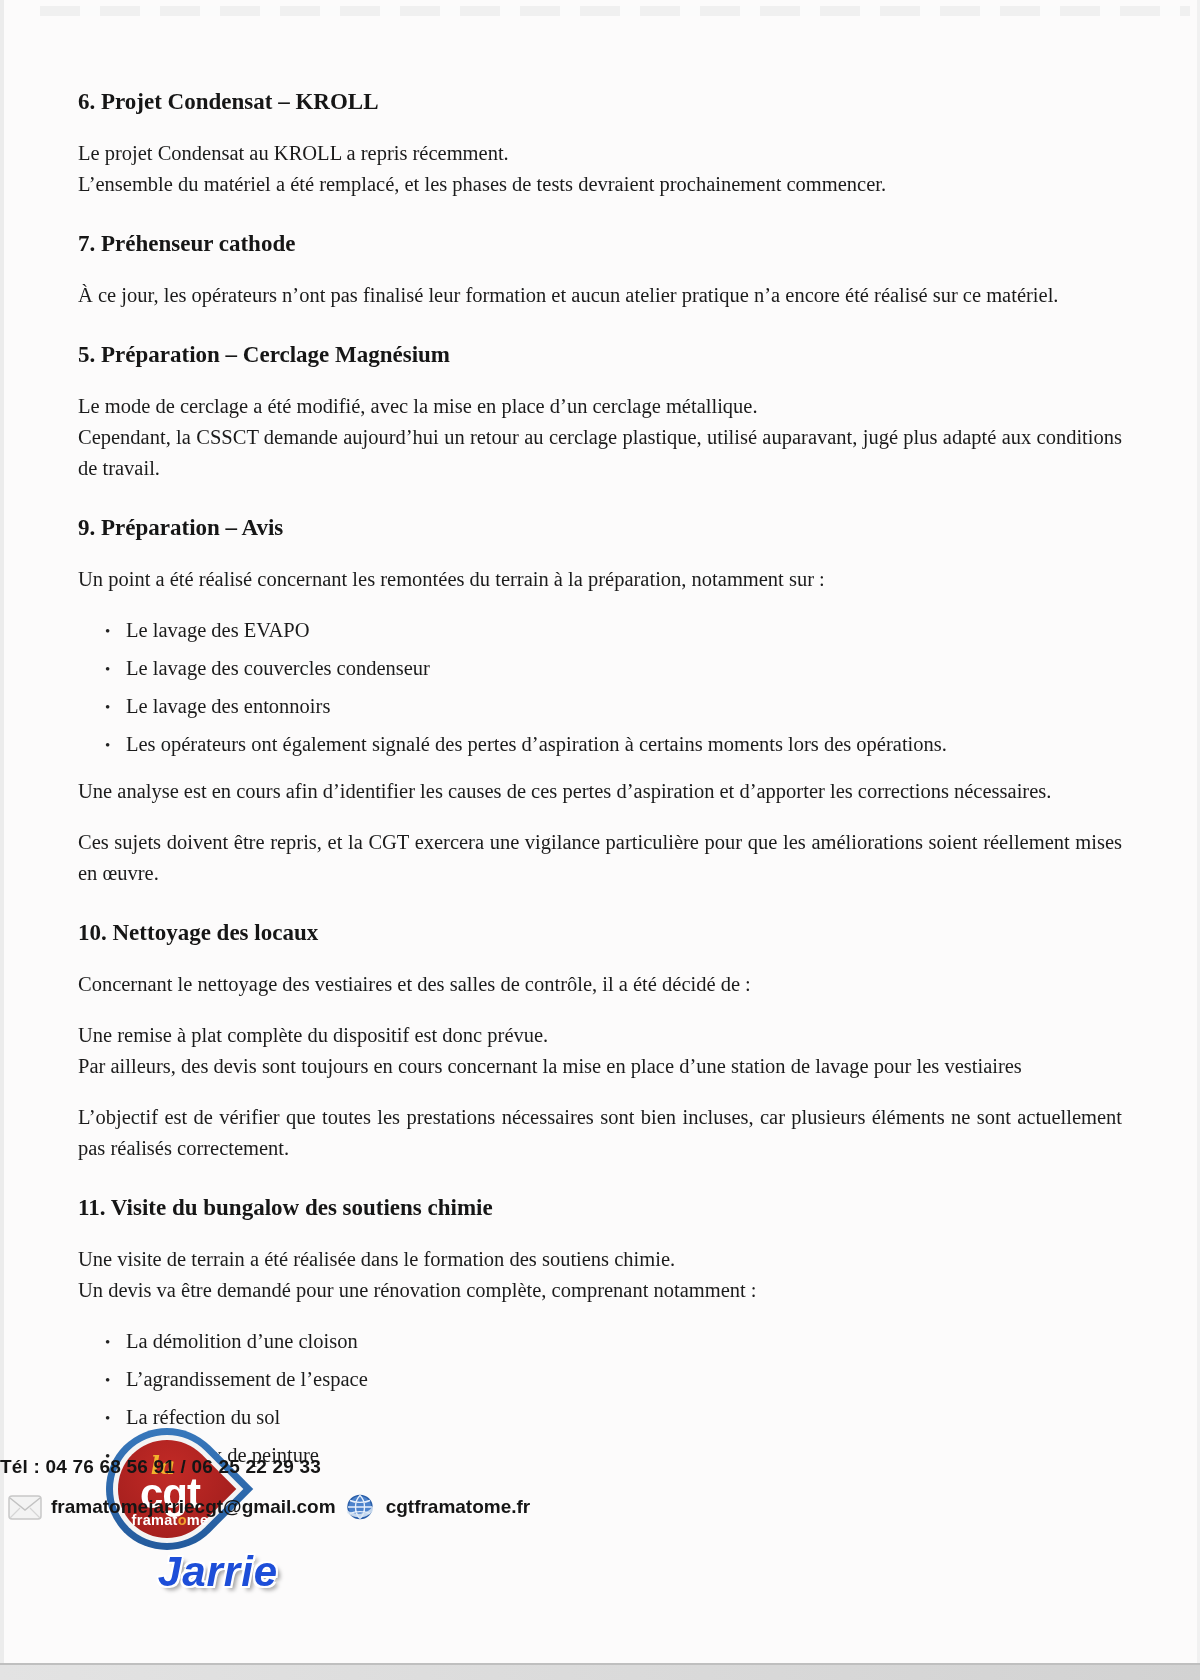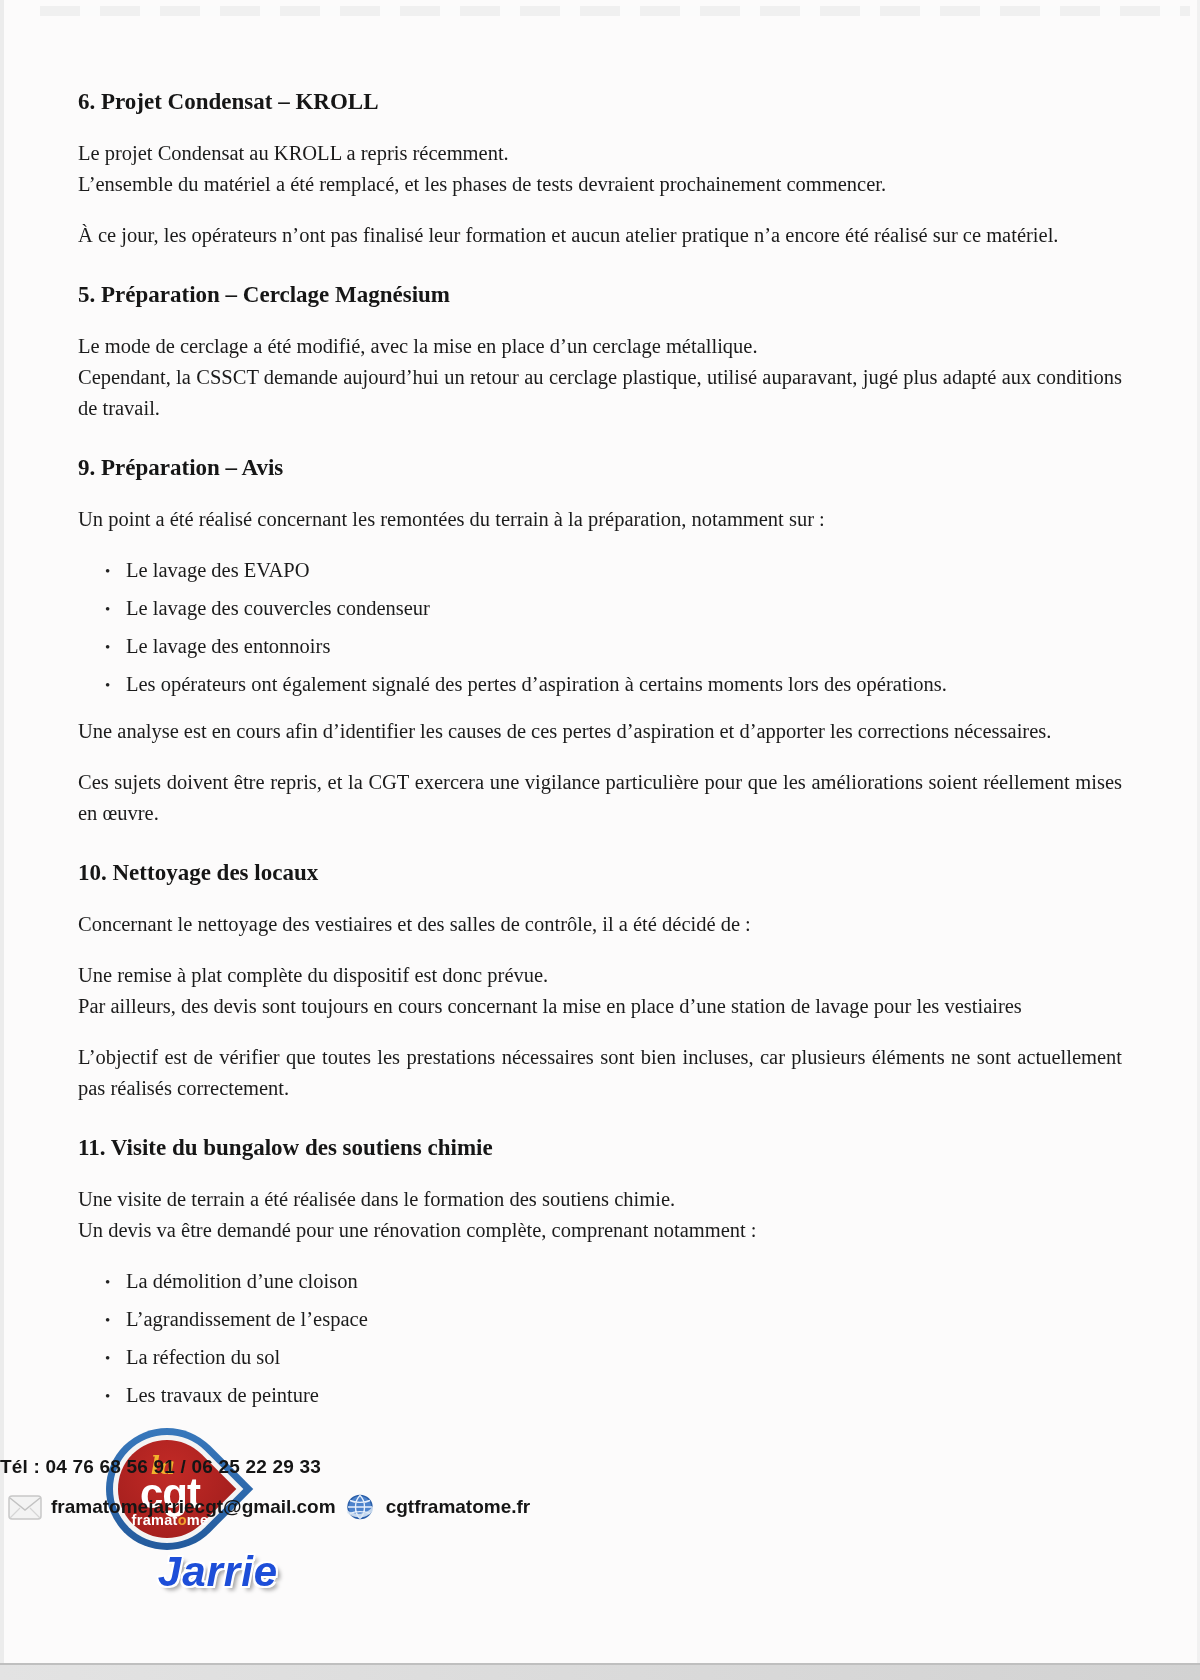--- a/index.html
+++ b/index.html
@@ -93,20 +93,21 @@
 
   <section>
     <h2 class="sec-h">6. Projet Condensat – KROLL</h2>
     <div class="para">
       <span class="tline">Le projet Condensat au KROLL a repris récemment.</span>
       <span class="tline">L’ensemble du matériel a été remplacé, et les phases de tests devraient prochainement commencer.</span>
     </div>
   </section>
 
   <section>
+    <h2 class="sec-h">7. Préhenseur cathode</h2>
     <div class="para">
       <span class="tline">À ce jour, les opérateurs n’ont pas finalisé leur formation et aucun atelier pratique n’a encore été réalisé sur ce matériel.</span>
     </div>
   </section>
 
   <section>
     <h2 class="sec-h">5. Préparation – Cerclage Magnésium</h2>
     <div class="para">
       <span class="tline">Le mode de cerclage a été modifié, avec la mise en place d’un cerclage métallique.</span>
       <span class="tline">Cependant, la CSSCT demande aujourd’hui un retour au cerclage plastique, utilisé auparavant, jugé plus adapté aux conditions de travail.</span>

